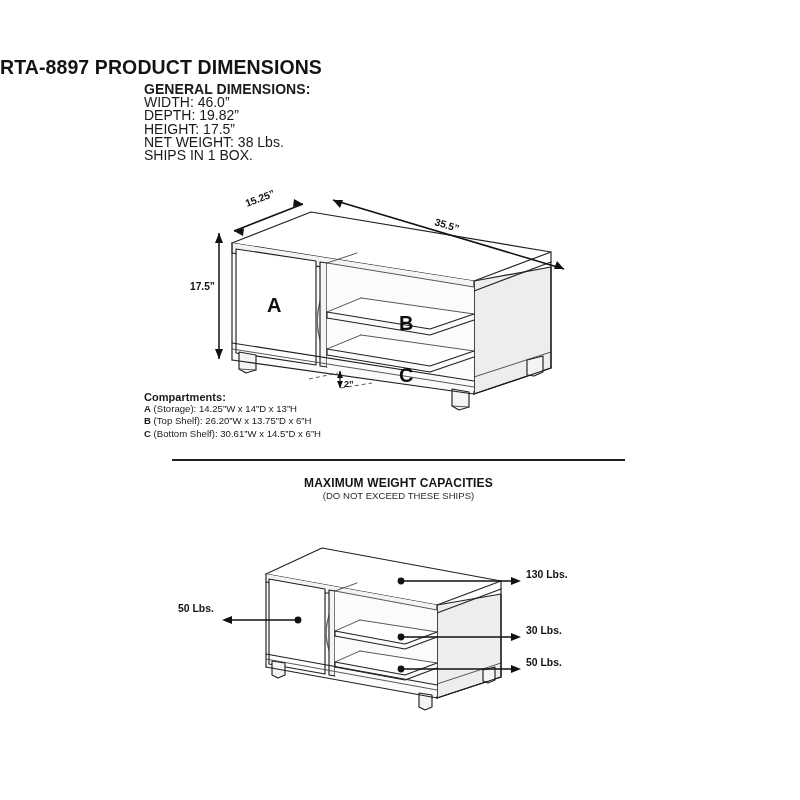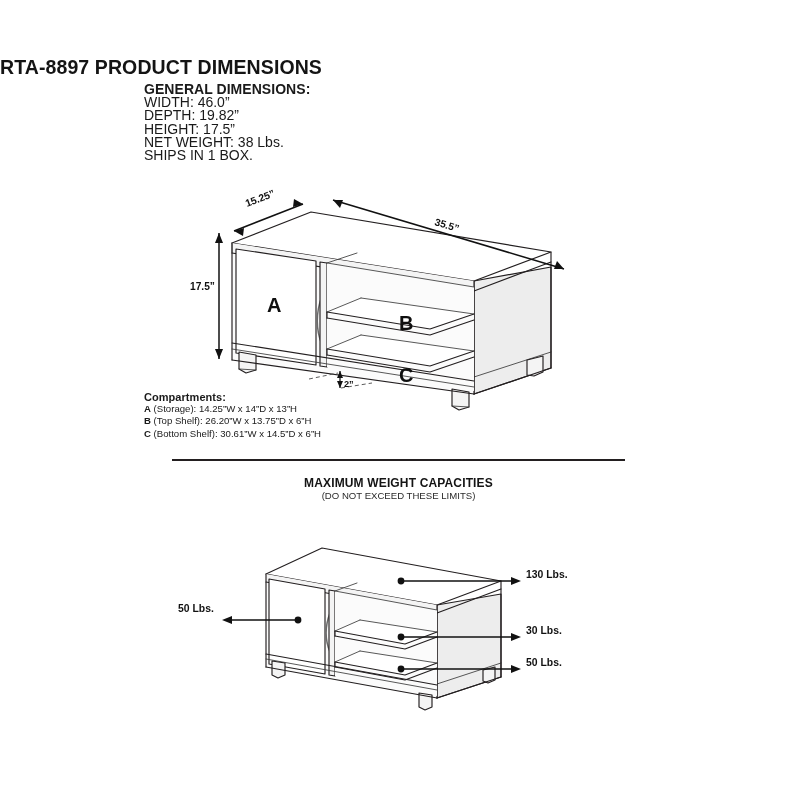--- a/index.html
+++ b/index.html
@@ -282,21 +282,21 @@
       <b>B</b><span> (Top Shelf): 26.20”W x 13.75”D x 6”H</span>
     </div>
     <div class="row">
       <b>C</b><span> (Bottom Shelf): 30.61”W x 14.5”D x 6”H</span>
     </div>
   </div>
 
   <div class="divider"></div>
 
   <div class="wt-head">MAXIMUM WEIGHT CAPACITIES</div>
-  <div class="wt-sub">(DO NOT EXCEED THESE LIMITS)</div>
+  <div class="wt-sub">(DO NOT EXCEED THESE SHIPS)</div>
 
   <svg class="fig" id="fig-weight" width="800" height="800" viewBox="0 0 800 800">
 
     <g>
 
       <polygon class="face-d" points="437,605 501,594 501,677 437,698"></polygon>
       <polyline class="ln-out" points="437,605 501,594 501,677 437,698 437,605"></polyline>
       <polyline class="ln-thin" points="437,684 501,663"></polyline>
 
       <polygon class="face-l" points="266,574 437,605 437,698 266,667"></polygon>

